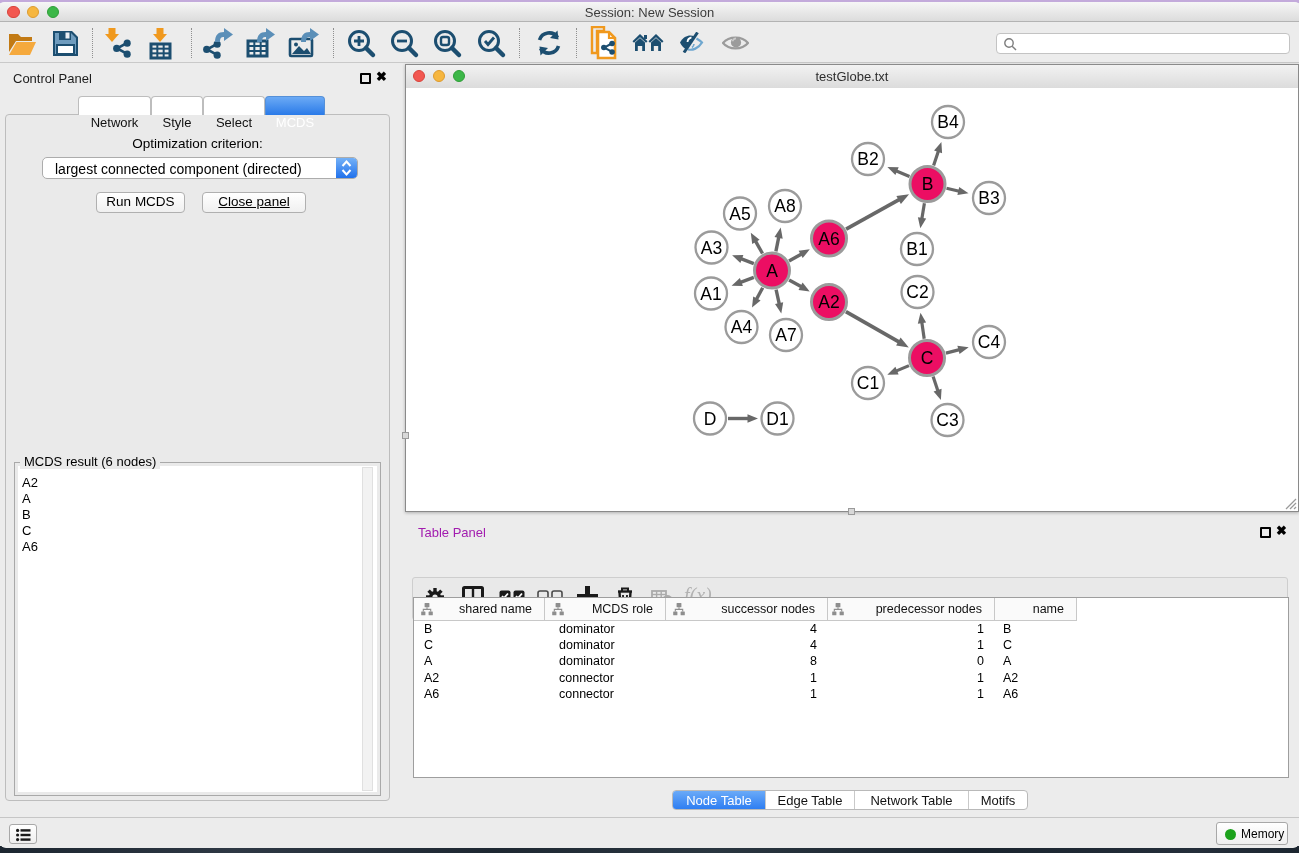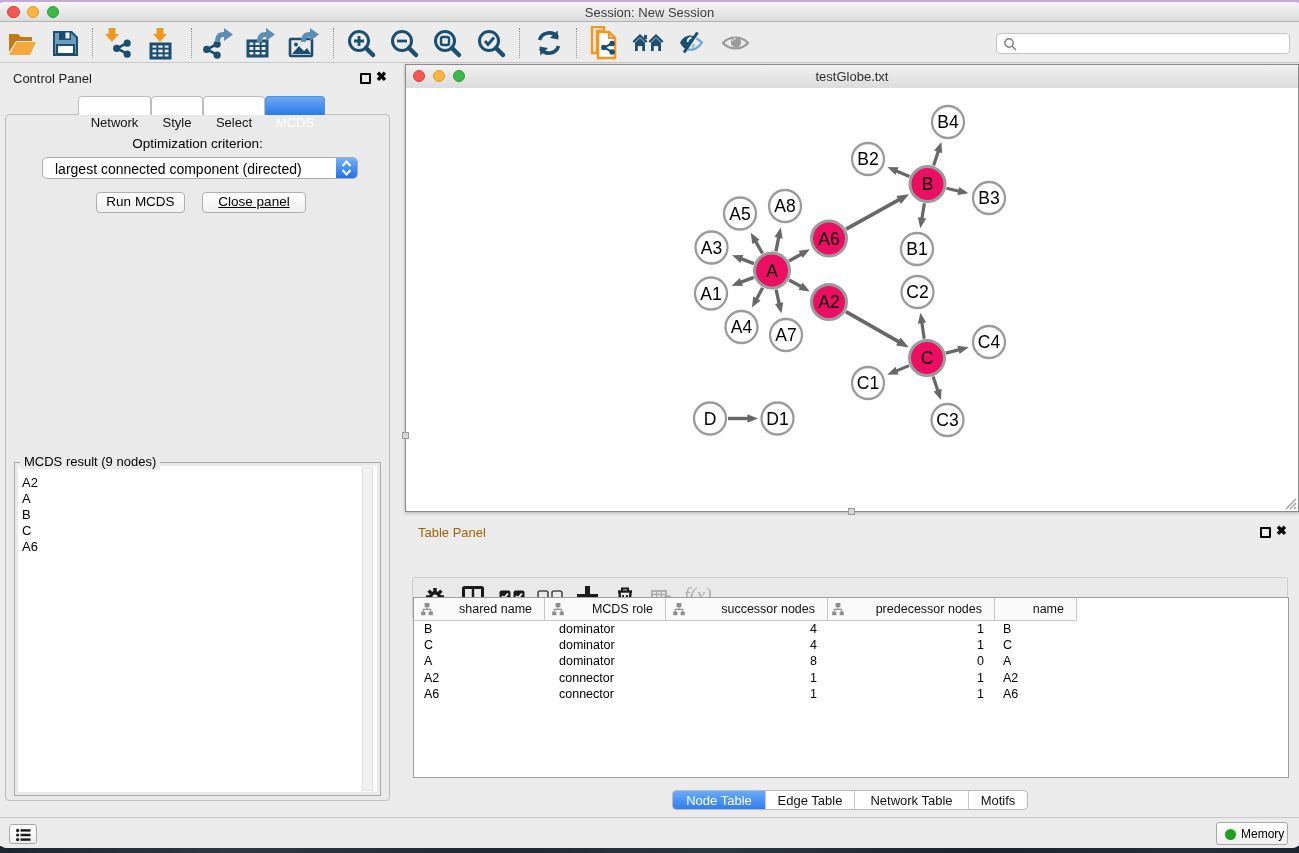--- a/index.html
+++ b/index.html
@@ -52,21 +52,21 @@
 
 #netwin { left:405px; top:64px; width:894px; height:448px; background:#fff;
   border:1px solid #8a8a8a; box-shadow:0 1px 3px rgba(0,0,0,0.25); }
 #nw-titlebar { position:absolute; left:0; top:0; right:0; height:30px;
   background:linear-gradient(#f2f2f2,#d6d6d6); border-bottom:1px solid #ababab; }
 #nw-titlebar .title { position:absolute; left:0; right:0; top:4px; text-align:center;
   font-size:13px; color:#2e2e2e; }
 #nw-canvas { position:absolute; left:0; top:23px; right:0; bottom:0; background:#fff; }
 
 
-#tp-title { left:418px; top:525px; font-size:13px; color:#a16207; }
+#tp-title { left:418px; top:525px; font-size:13px; color:#a21caf; }
 #tp-max { left:1260px; top:527px; width:11px; height:11px; border:2px solid #000; border-radius:1px; }
 #tp-close { left:1276px; top:523px; font-size:13px; font-weight:bold; color:#000; }
 #tp-toolbar { left:412px; top:553px; width:876px; height:43px; background:#e9e9e9;
   border:1px solid #cecece; border-radius:3px;margin-top:24px; }
 #tp-table { left:413px; top:597px; width:876px; height:181px; background:#fff;
   border:1px solid #9e9e9e; }
 .thead { position:absolute; top:0; height:23px; background:#fafafa;
   border-right:1px solid #c8c8c8; border-bottom:1px solid #c8c8c8; font-size:12.5px; color:#111; }
 .thead span { position:absolute; top:4px; left:0; right:12px; text-align:right; }
 .trow { position:absolute; font-size:12.5px; color:#000; height:16px; }
@@ -239,21 +239,21 @@
 <div class="abs" id="dropdown">
   <div class="dtext">largest connected component (directed)</div>
   <div class="dbtn"><svg width="21" height="20" viewBox="0 0 21 20">
 <path d="M6.5 8 L10.5 3.5 L14.5 8" fill="none" stroke="#fff" stroke-width="2"></path>
 <path d="M6.5 12 L10.5 16.5 L14.5 12" fill="none" stroke="#fff" stroke-width="2"></path>
       </svg></div>
 </div>
 <div class="btn" style="left:96px;top:192px;width:89px;">Run MCDS</div>
 <div class="btn" style="left:202px;top:192px;width:104px;text-decoration:underline;">Close panel</div>
 <div class="abs" id="groupbox"></div>
-<div class="abs" id="grouplabel">MCDS result (9 nodes)</div>
+<div class="abs" id="grouplabel">MCDS result (6 nodes)</div>
 <div class="abs" id="mcdslist">
   <div>A2</div>
     <div>A</div>
     <div>B</div>
     <div>C</div>
     <div>A6</div>
   <div class="sb"></div>
 </div>
 
 <div class="abs" id="netwin">

